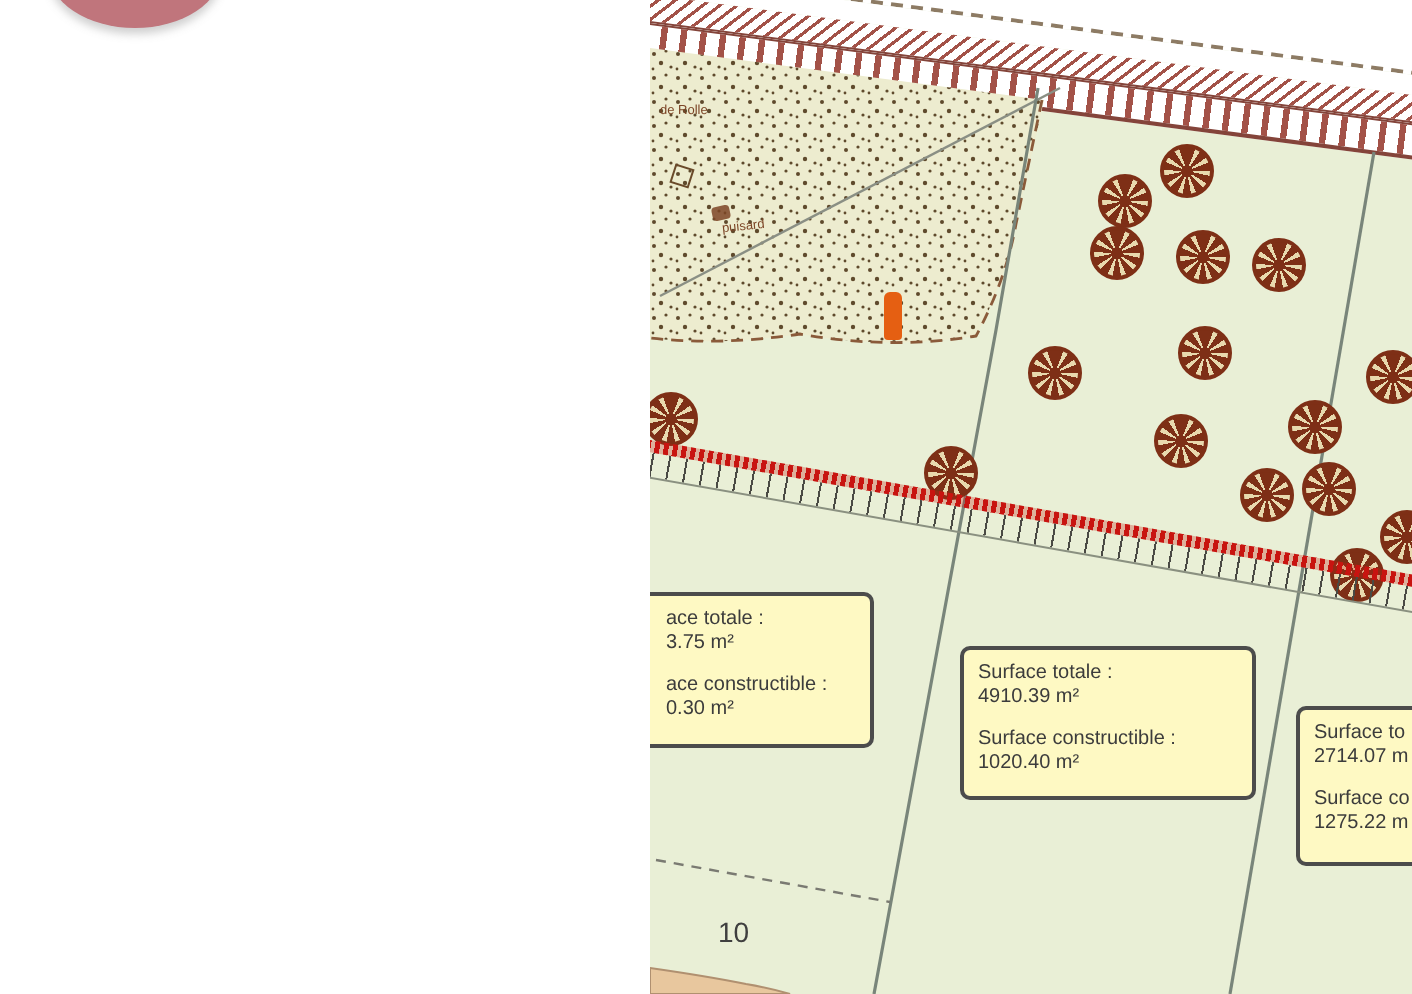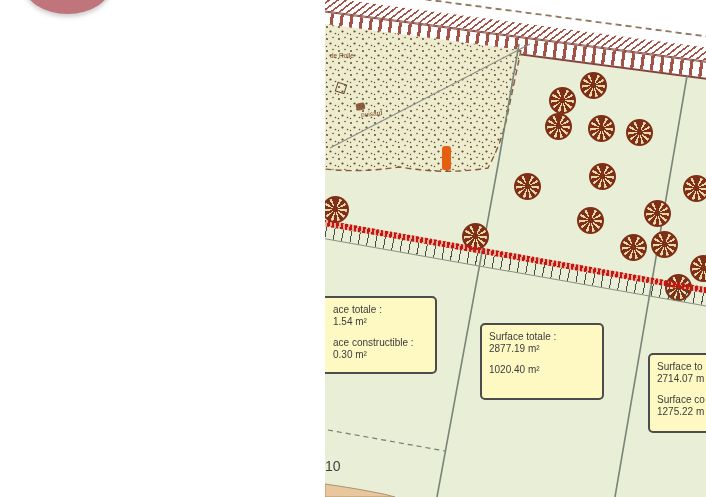--- a/index.html
+++ b/index.html
@@ -55,24 +55,24 @@
   .talus-ticks{height:12px;
     background-image:repeating-linear-gradient(90deg,var(--c-tick,#4a4a44) 0 1px,rgba(0,0,0,0) 1px 8.5px);
     border-bottom:1px solid #8a9080;}
 
   
   .sbx{position:absolute;background:#fef9c3;border:2px solid var(--c-box_border,#4c4c4c);
     border-radius:5px;z-index:6;font-size:10px;line-height:12px;color:var(--c-text,#3c3c3c);
     padding:6px 7px;box-sizing:border-box;white-space:nowrap;overflow:hidden;}
   .sbx .gap{height:9px;}
   #sbx-1{left:-40px;top:296px;width:152px;height:78px;padding-left:46px;}
-  #sbx-2{left:155px;top:323px;width:124px;height:77px;}
+  #sbx-2{left:155px;top:323px;width:148px;height:77px;}
   #sbx-3{left:323px;top:353px;width:130px;height:80px;}
 
-  .parcel-number{position:absolute;left:0;top:458px;font-size:14px;
+  .parcel-number{position:absolute;left:34px;top:458px;font-size:14px;
     color:#3f3f3f;z-index:5;}
 </style>
 </head>
 <body>
 
 <div id="page">
 
   <div class="rose-circle"></div>
 
   <div id="map">
@@ -135,30 +135,31 @@
         <div class="tree" style="left: 364.5px; top: 254.5px;"></div>
       </div>
 
     <div class="talus">
       <div class="talus-red"></div>
       <div class="talus-ticks"></div>
     </div>
 
     <div class="sbx" id="sbx-1">
       <div>ace totale :</div>
-      <div>1.54 m²</div>
+      <div>3.75 m²</div>
       <div class="gap"></div>
       <div>ace constructible :</div>
       <div>0.30 m²</div>
     </div>
 
     <div class="sbx" id="sbx-2">
       <div>Surface totale :</div>
-      <div>2877.19 m²</div>
+      <div>4910.39 m²</div>
       <div class="gap"></div>
+      <div>Surface constructible :</div>
       <div>1020.40 m²</div>
     </div>
 
     <div class="sbx" id="sbx-3">
       <div>Surface to</div>
       <div>2714.07 m</div>
       <div class="gap"></div>
       <div>Surface co</div>
       <div>1275.22 m</div>
     </div>

